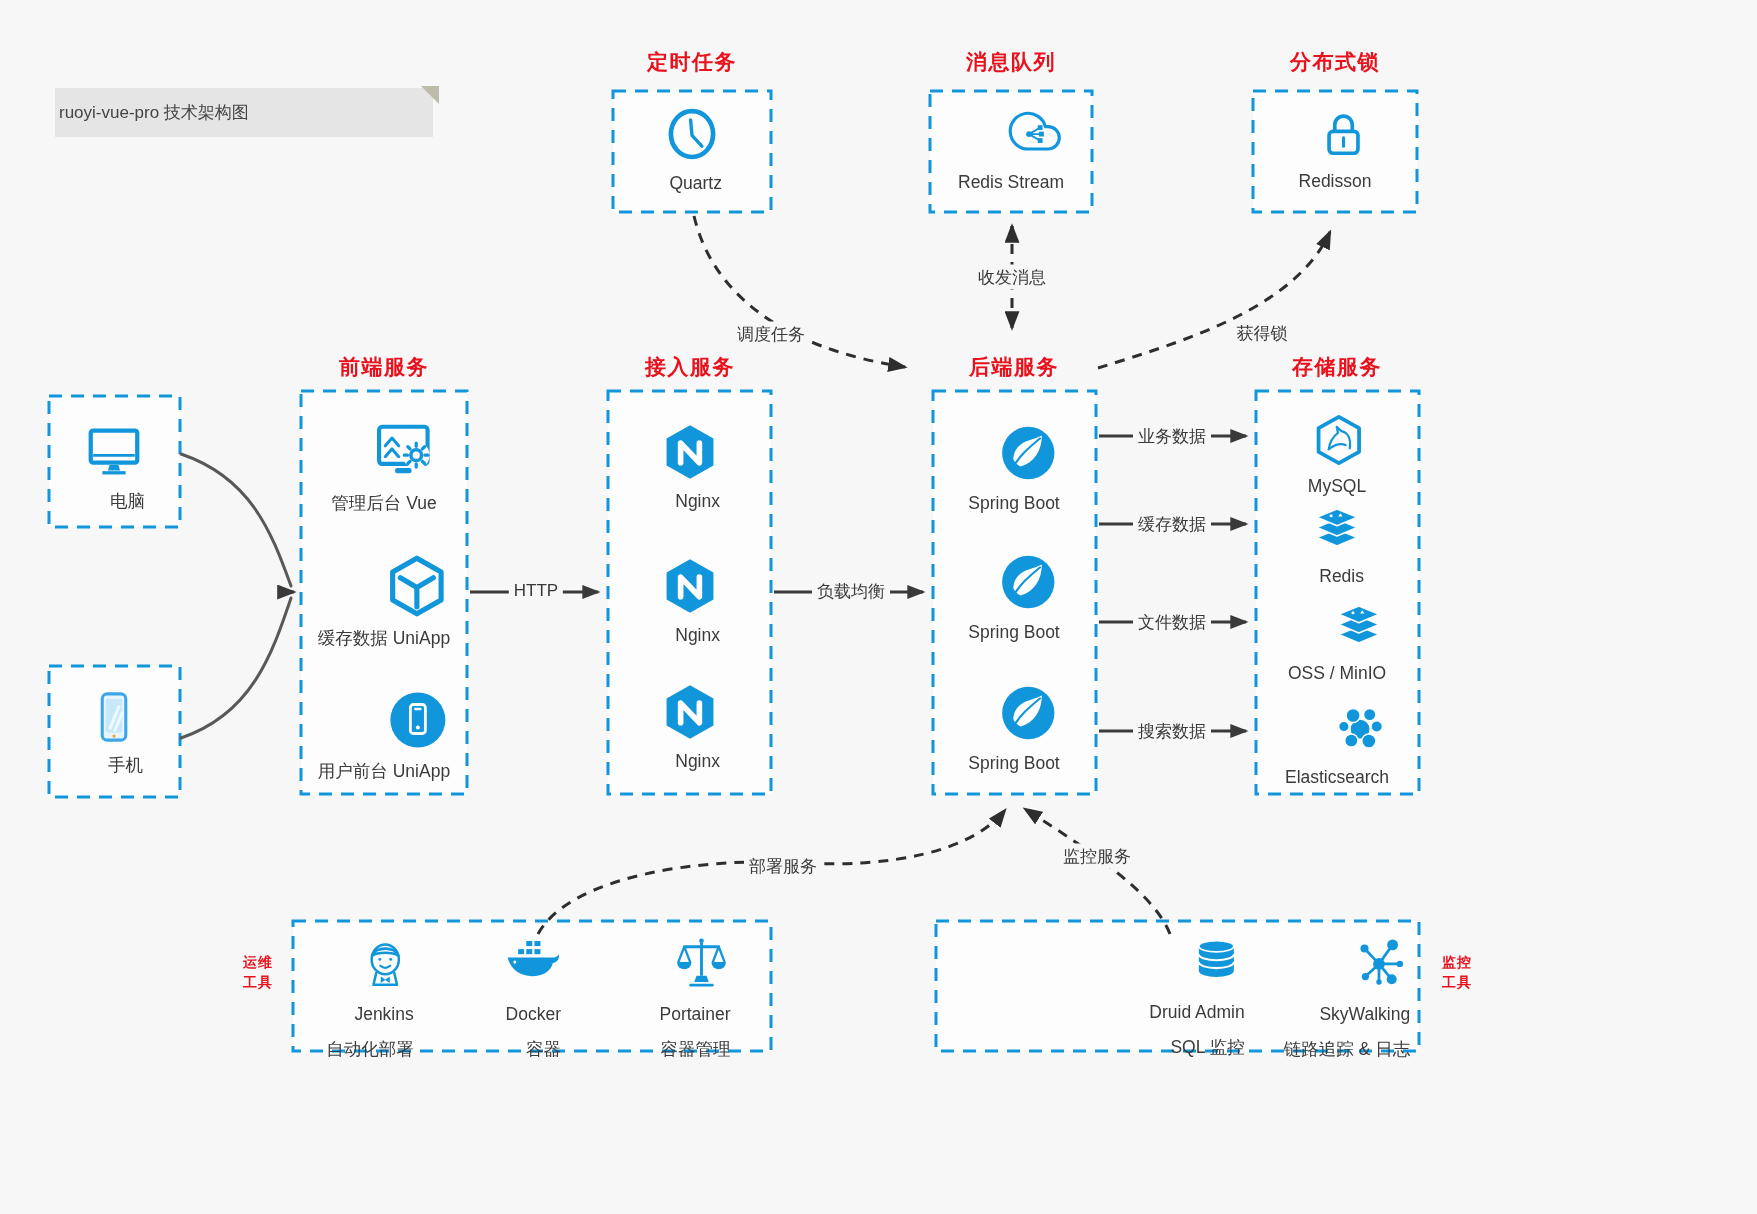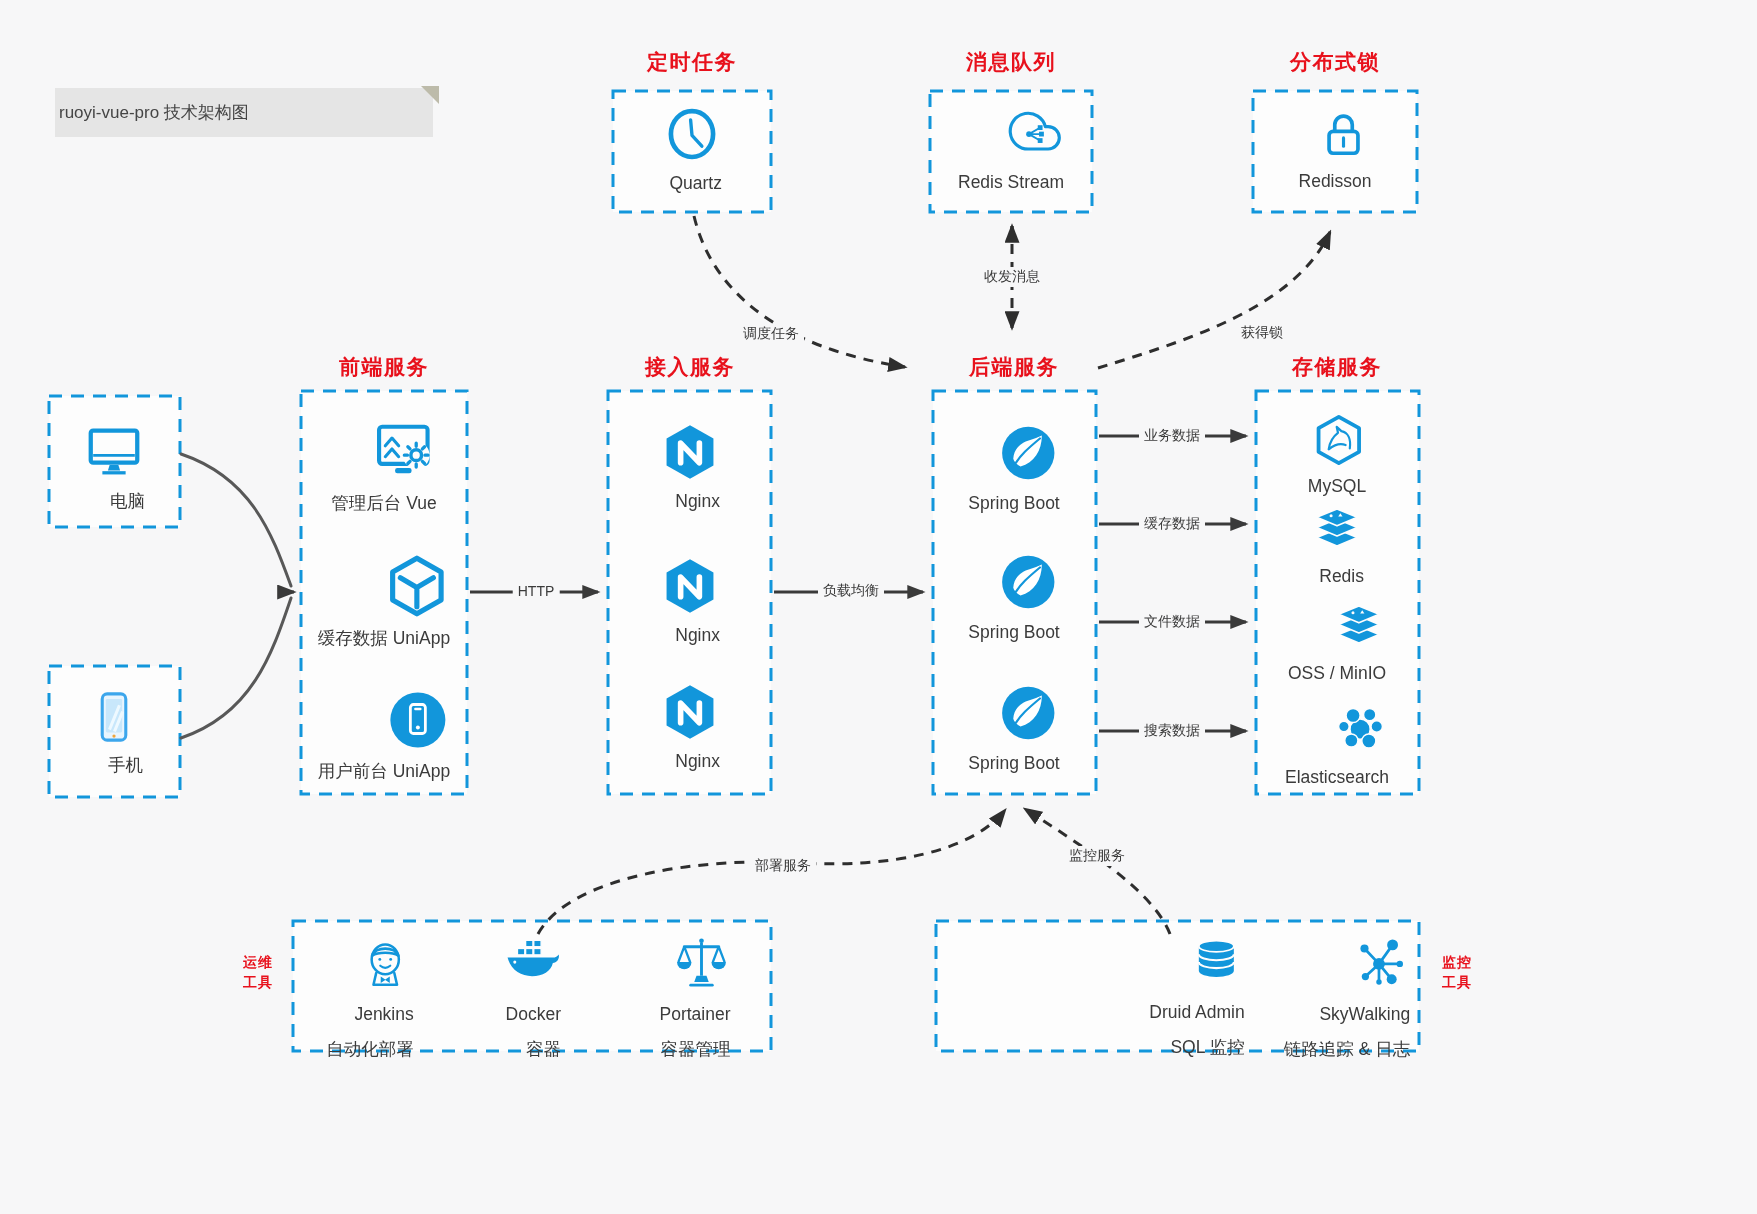--- a/index.html
+++ b/index.html
@@ -11,21 +11,21 @@
   .note .fold{position:absolute;top:-2px;right:-6px;width:18px;height:18px;background:#bdbbaa;
         clip-path:polygon(0 0,100% 0,100% 100%);}
   .sec-title{position:absolute;transform:translateX(-50%);font-size:21px;font-weight:700;
         color:#e8111c;letter-spacing:1.5px;z-index:2;white-space:nowrap;}
   .side-title{position:absolute;transform:translateX(-50%);font-size:14px;font-weight:700;
         color:#e8111c;letter-spacing:1px;z-index:2;text-align:center;line-height:1.45;}
   .node{position:absolute;transform:translateX(-50%);display:flex;flex-direction:column;
         align-items:flex-end;gap:8px;z-index:2;}
   .node.tight{gap:11px;}
   .nlabel{font-size:17.5px;color:#3b3b3b;white-space:nowrap;text-align:center;line-height:1.35;}
-  .edge-label{position:absolute;transform:translate(-50%,-50%);font-size:14px;color:#3a3a3a;
+  .edge-label{position:absolute;transform:translate(-50%,-50%);font-size:17px;color:#3a3a3a;
         background:#f7f7f8;padding:1px 5px;z-index:3;white-space:nowrap;}
   .nicon{display:block;line-height:0;}
 </style>
 </head>
 <body>
 
 <div class="canvas">
 
   <svg class="underlay" width="1757" height="1214" viewBox="0 0 1757 1214">
     <defs>

